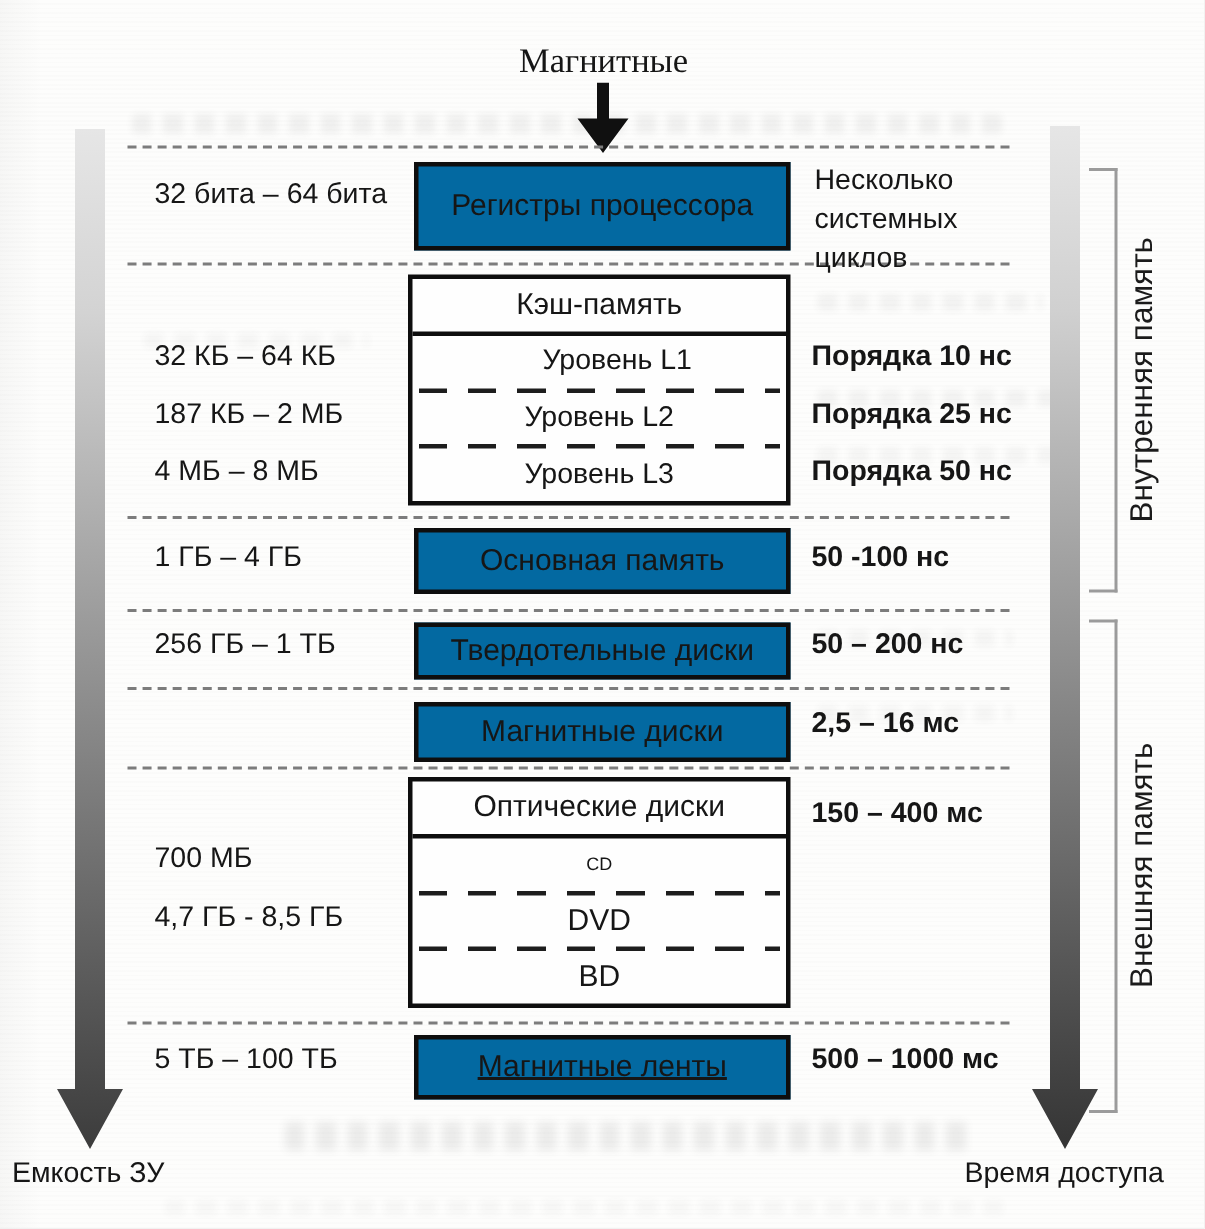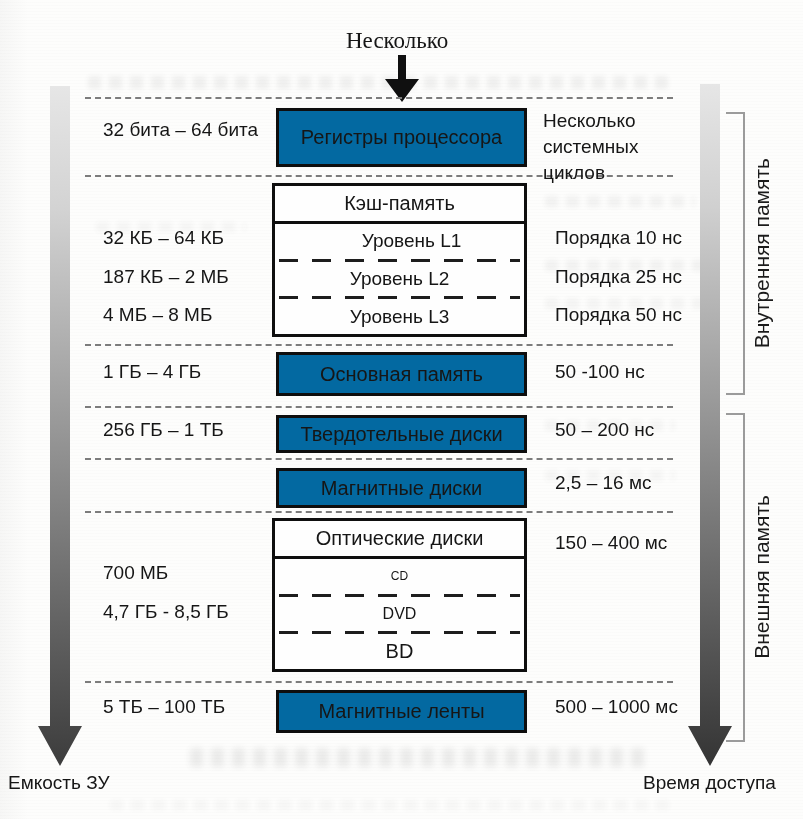--- a/index.html
+++ b/index.html
@@ -37,21 +37,21 @@
     position:absolute;left:85px;width:588px;height:0;
     border-top:2px dashed #7c7c7c;
   }
   .cap,.acc{
     position:absolute;
     font-size:19px;
     white-space:nowrap;
     transform:translateY(-50%);
   }
   .cap{left:103px;}
-  .acc{left:555px;}
+  .acc{left:541px;font-weight:bold;}
   .acc-multiline{
     position:absolute;left:543px;width:128px;
     font-size:19px;line-height:26px;
   }
   .mbox{
     position:absolute;left:276px;width:251px;
     box-sizing:border-box;
     border:3px solid #0e0e0e;
     background:#0369a1;
     display:flex;align-items:center;justify-content:center;
@@ -109,21 +109,21 @@
   <div class="bleed" style="left:88px;top:76px;width:580px;height:13px;opacity:.12;"></div>
   <div class="bleed" style="left:545px;top:196px;width:150px;height:11px;"></div>
   <div class="bleed" style="left:545px;top:260px;width:160px;height:11px;"></div>
   <div class="bleed" style="left:545px;top:298px;width:160px;height:11px;opacity:.08;"></div>
   <div class="bleed" style="left:96px;top:222px;width:150px;height:10px;opacity:.07;"></div>
   <div class="bleed" style="left:545px;top:420px;width:130px;height:11px;opacity:.08;"></div>
   <div class="bleed" style="left:545px;top:470px;width:130px;height:11px;opacity:.07;"></div>
   <div class="bleed" style="left:190px;top:748px;width:460px;height:19px;opacity:.17;filter:blur(3px);"></div>
   <div class="bleed" style="left:110px;top:800px;width:560px;height:10px;opacity:.06;"></div>
 
-  <div class="proc-title" style="left:346px;top:28px;">Несколько</div>
+  <div class="proc-title" style="left:346px;top:28px;">Магнитные</div>
   <svg style="left:384px;top:55px;" width="36" height="48" viewBox="0 0 36 48">
     <polygon points="14,0 22,0 22,24 35,24 18,47 1,24 14,24" fill="#101010"></polygon>
   </svg>
 
   <svg style="left:36px;top:86px;" width="48" height="682" viewBox="0 0 48 682">
     <defs>
       <linearGradient id="gradL" x1="0" y1="0" x2="0" y2="1">
         <stop offset="0" stop-color="#e6e6e6"></stop>
         <stop offset="0.18" stop-color="#d3d3d3"></stop>
         <stop offset="1" stop-color="#3c3c3c"></stop>
@@ -195,30 +195,30 @@
   </div>
 
   <div class="stack" style="top:518px;height:154px;">
     <div class="hdr" style="height:38px;">
       <span>Оптические диски</span>
     </div>
     <div class="row" style="font-size:12px;">
       <span>CD</span>
     </div>
     <div class="dash-sep"></div>
-    <div class="row" style="font-size:16px;text-align:center;">
+    <div class="row" style="font-size:20px;text-align:center;">
       <span>DVD</span>
     </div>
     <div class="dash-sep"></div>
     <div class="row" style="font-size:20px;">
       <span>BD</span>
     </div>
   </div>
 
-  <div class="mbox" style="top:690px;height:43px;">
+  <div class="mbox" style="top:690px;height:43px;text-decoration:underline;">
     <span>Магнитные ленты</span>
   </div>
 
   <div class="acc-multiline" style="top:108px;">Несколько системных циклов</div>
   <div class="acc" style="top:238px;">Порядка 10 нс</div>
   <div class="acc" style="top:277px;">Порядка 25 нс</div>
   <div class="acc" style="top:315px;">Порядка 50 нс</div>
   <div class="acc" style="top:372px;">50 -100 нс</div>
   <div class="acc" style="top:430px;">50 – 200 нс</div>
   <div class="acc" style="top:483px;">2,5 – 16 мс</div>

